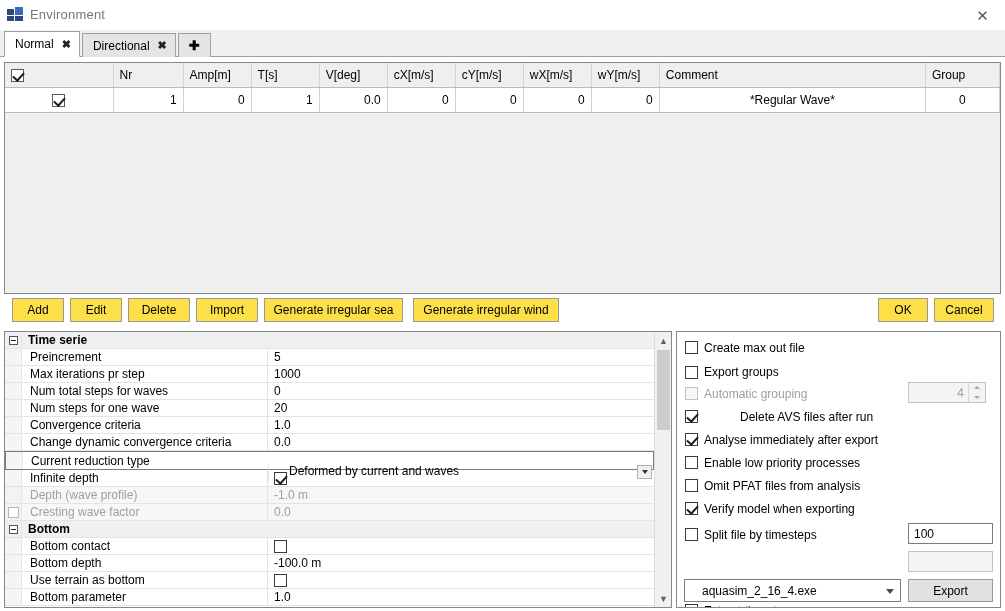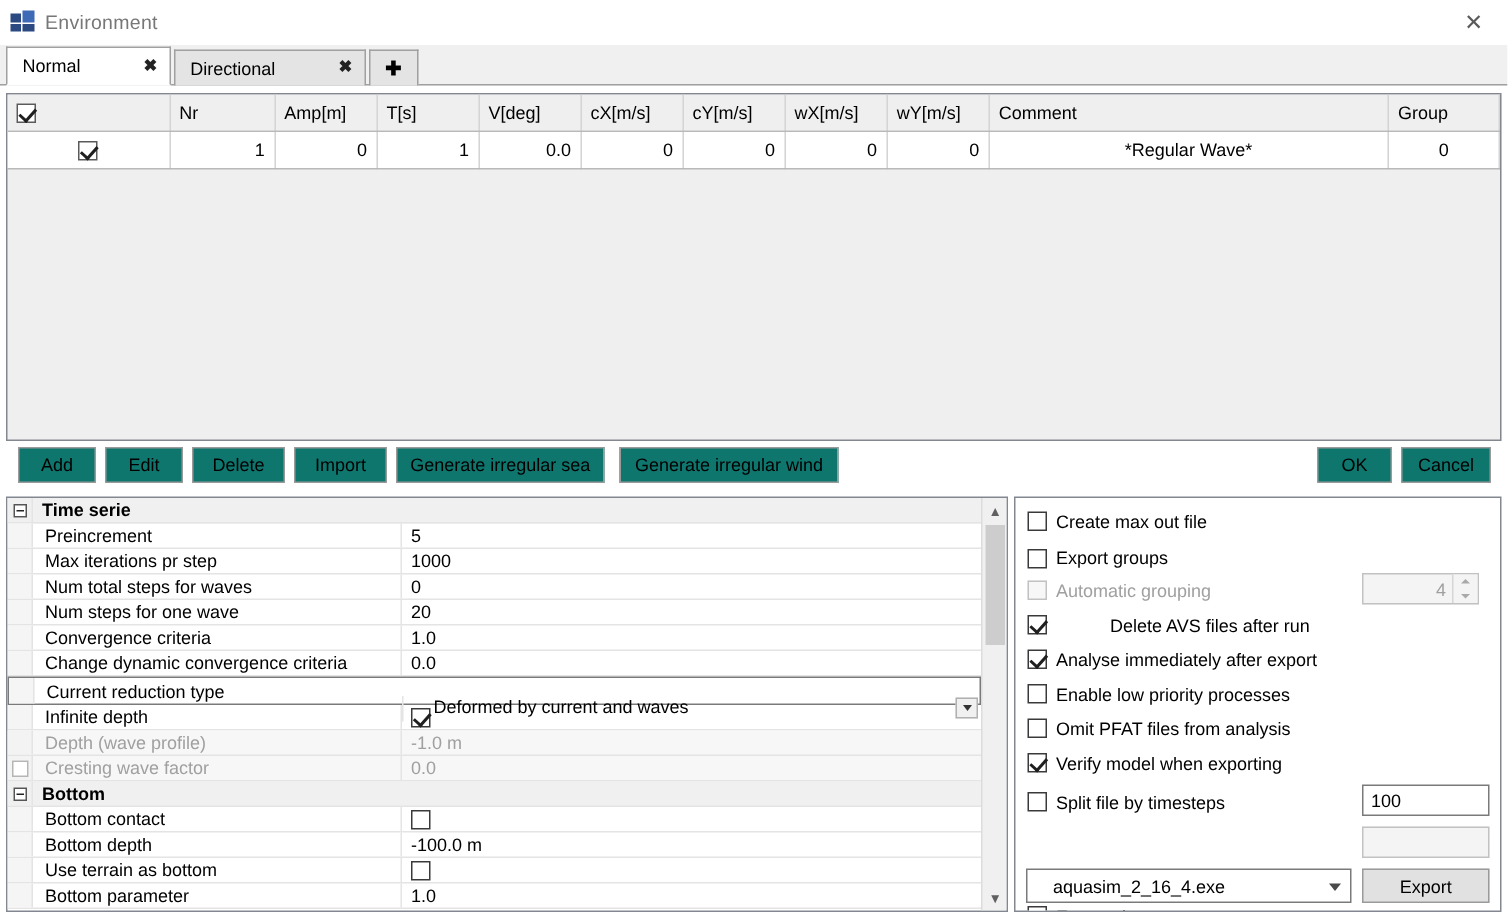--- a/index.html
+++ b/index.html
@@ -57,21 +57,20 @@
     display: flex; align-items: center;
     padding: 0 8px 0 10px;
     border: 1px solid #a0a0a0;
     border-bottom: none;
     background: #e4e4e4;
     margin-right: 2px;
     font-size: 12px;
     color: #000;
     position: relative;
     top: 1px;
-    gap: 34px;
   }
   .tab.active {
     background: #ffffff;
     height: 26px;
     top: 1px;
     border-bottom: 1px solid #ffffff;
     z-index: 2;
   }
   .tab-label { margin-right: 8px; }
   .tab-x { font-size: 11px; font-weight: bold; color: #222; line-height: 1; }
@@ -131,21 +130,21 @@
     transform: rotate(42deg);
   }
 
   
   .btnrow {
     position: absolute; left: 4px; top: 298px; width: 997px; height: 30px;
   }
   .btn {
     position: absolute; top: 0;
     height: 24px;
-    background: #0f766e;
+    background: #fde047;
     border: 1px solid #9a9a9a;
     font-size: 12px;
     color: #000;
     display: flex; align-items: center; justify-content: center;
     font-family: "Liberation Sans", sans-serif;
     padding: 0 6px;
   }
 
   
   .prop-pane {

